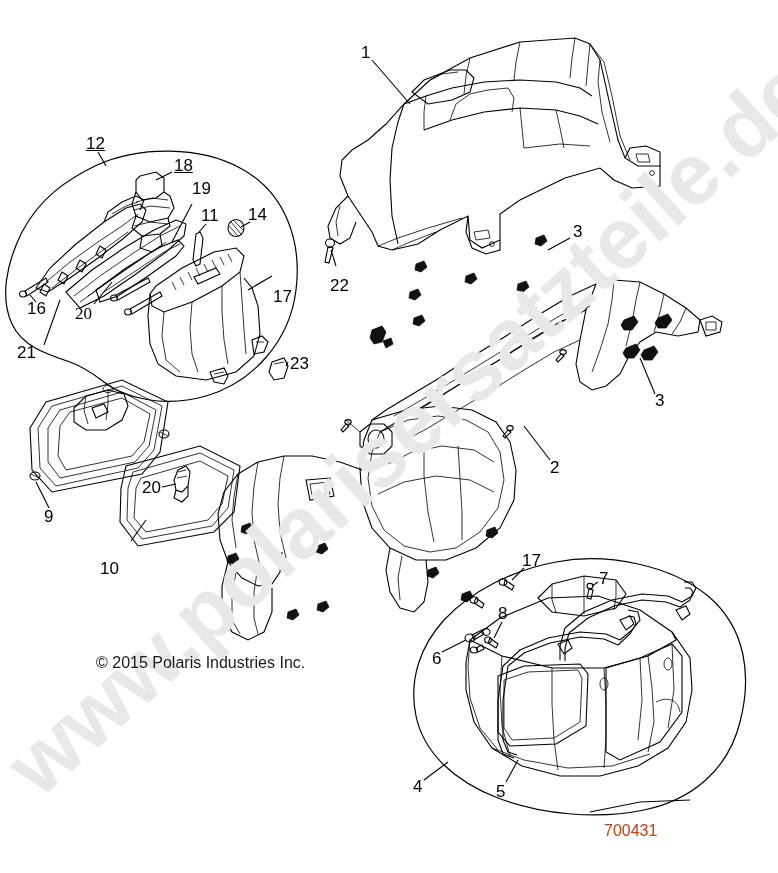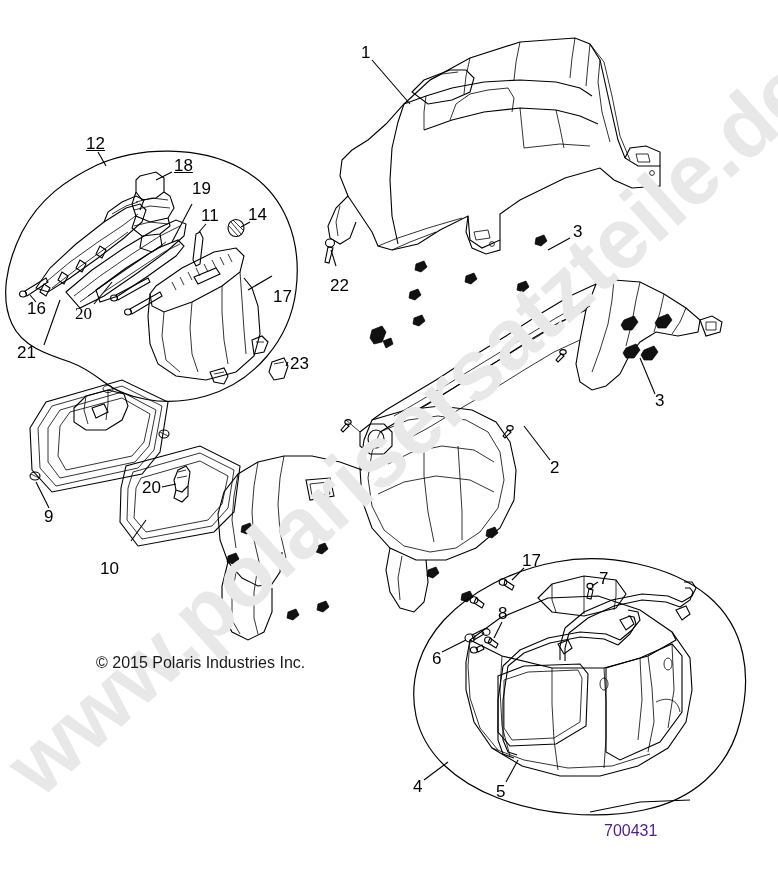--- a/index.html
+++ b/index.html
@@ -54,21 +54,21 @@
     font-size: 16px;
     color: #1a1a1a;
     white-space: nowrap;
   }
   #part-number-box {
     position: absolute;
     left: 604px;
     top: 822px;
     font-family: "Liberation Sans", sans-serif;
     font-size: 16px;
-    color: #4c1d95;
+    color: #c2410c;
     white-space: nowrap;
   }
   .ln { fill: none; stroke: #000000; stroke-width: 1.1; }
   .ln-thin { fill: none; stroke: #000000; stroke-width: 0.8; }
   .leader { fill: none; stroke: #000000; stroke-width: 1.1; }
   .bubble { fill: none; stroke: #000000; stroke-width: 1.2; }
   .fast { fill: #111111; stroke: #000000; stroke-width: 0.7; }
 </style>
 </head>
 <body>

